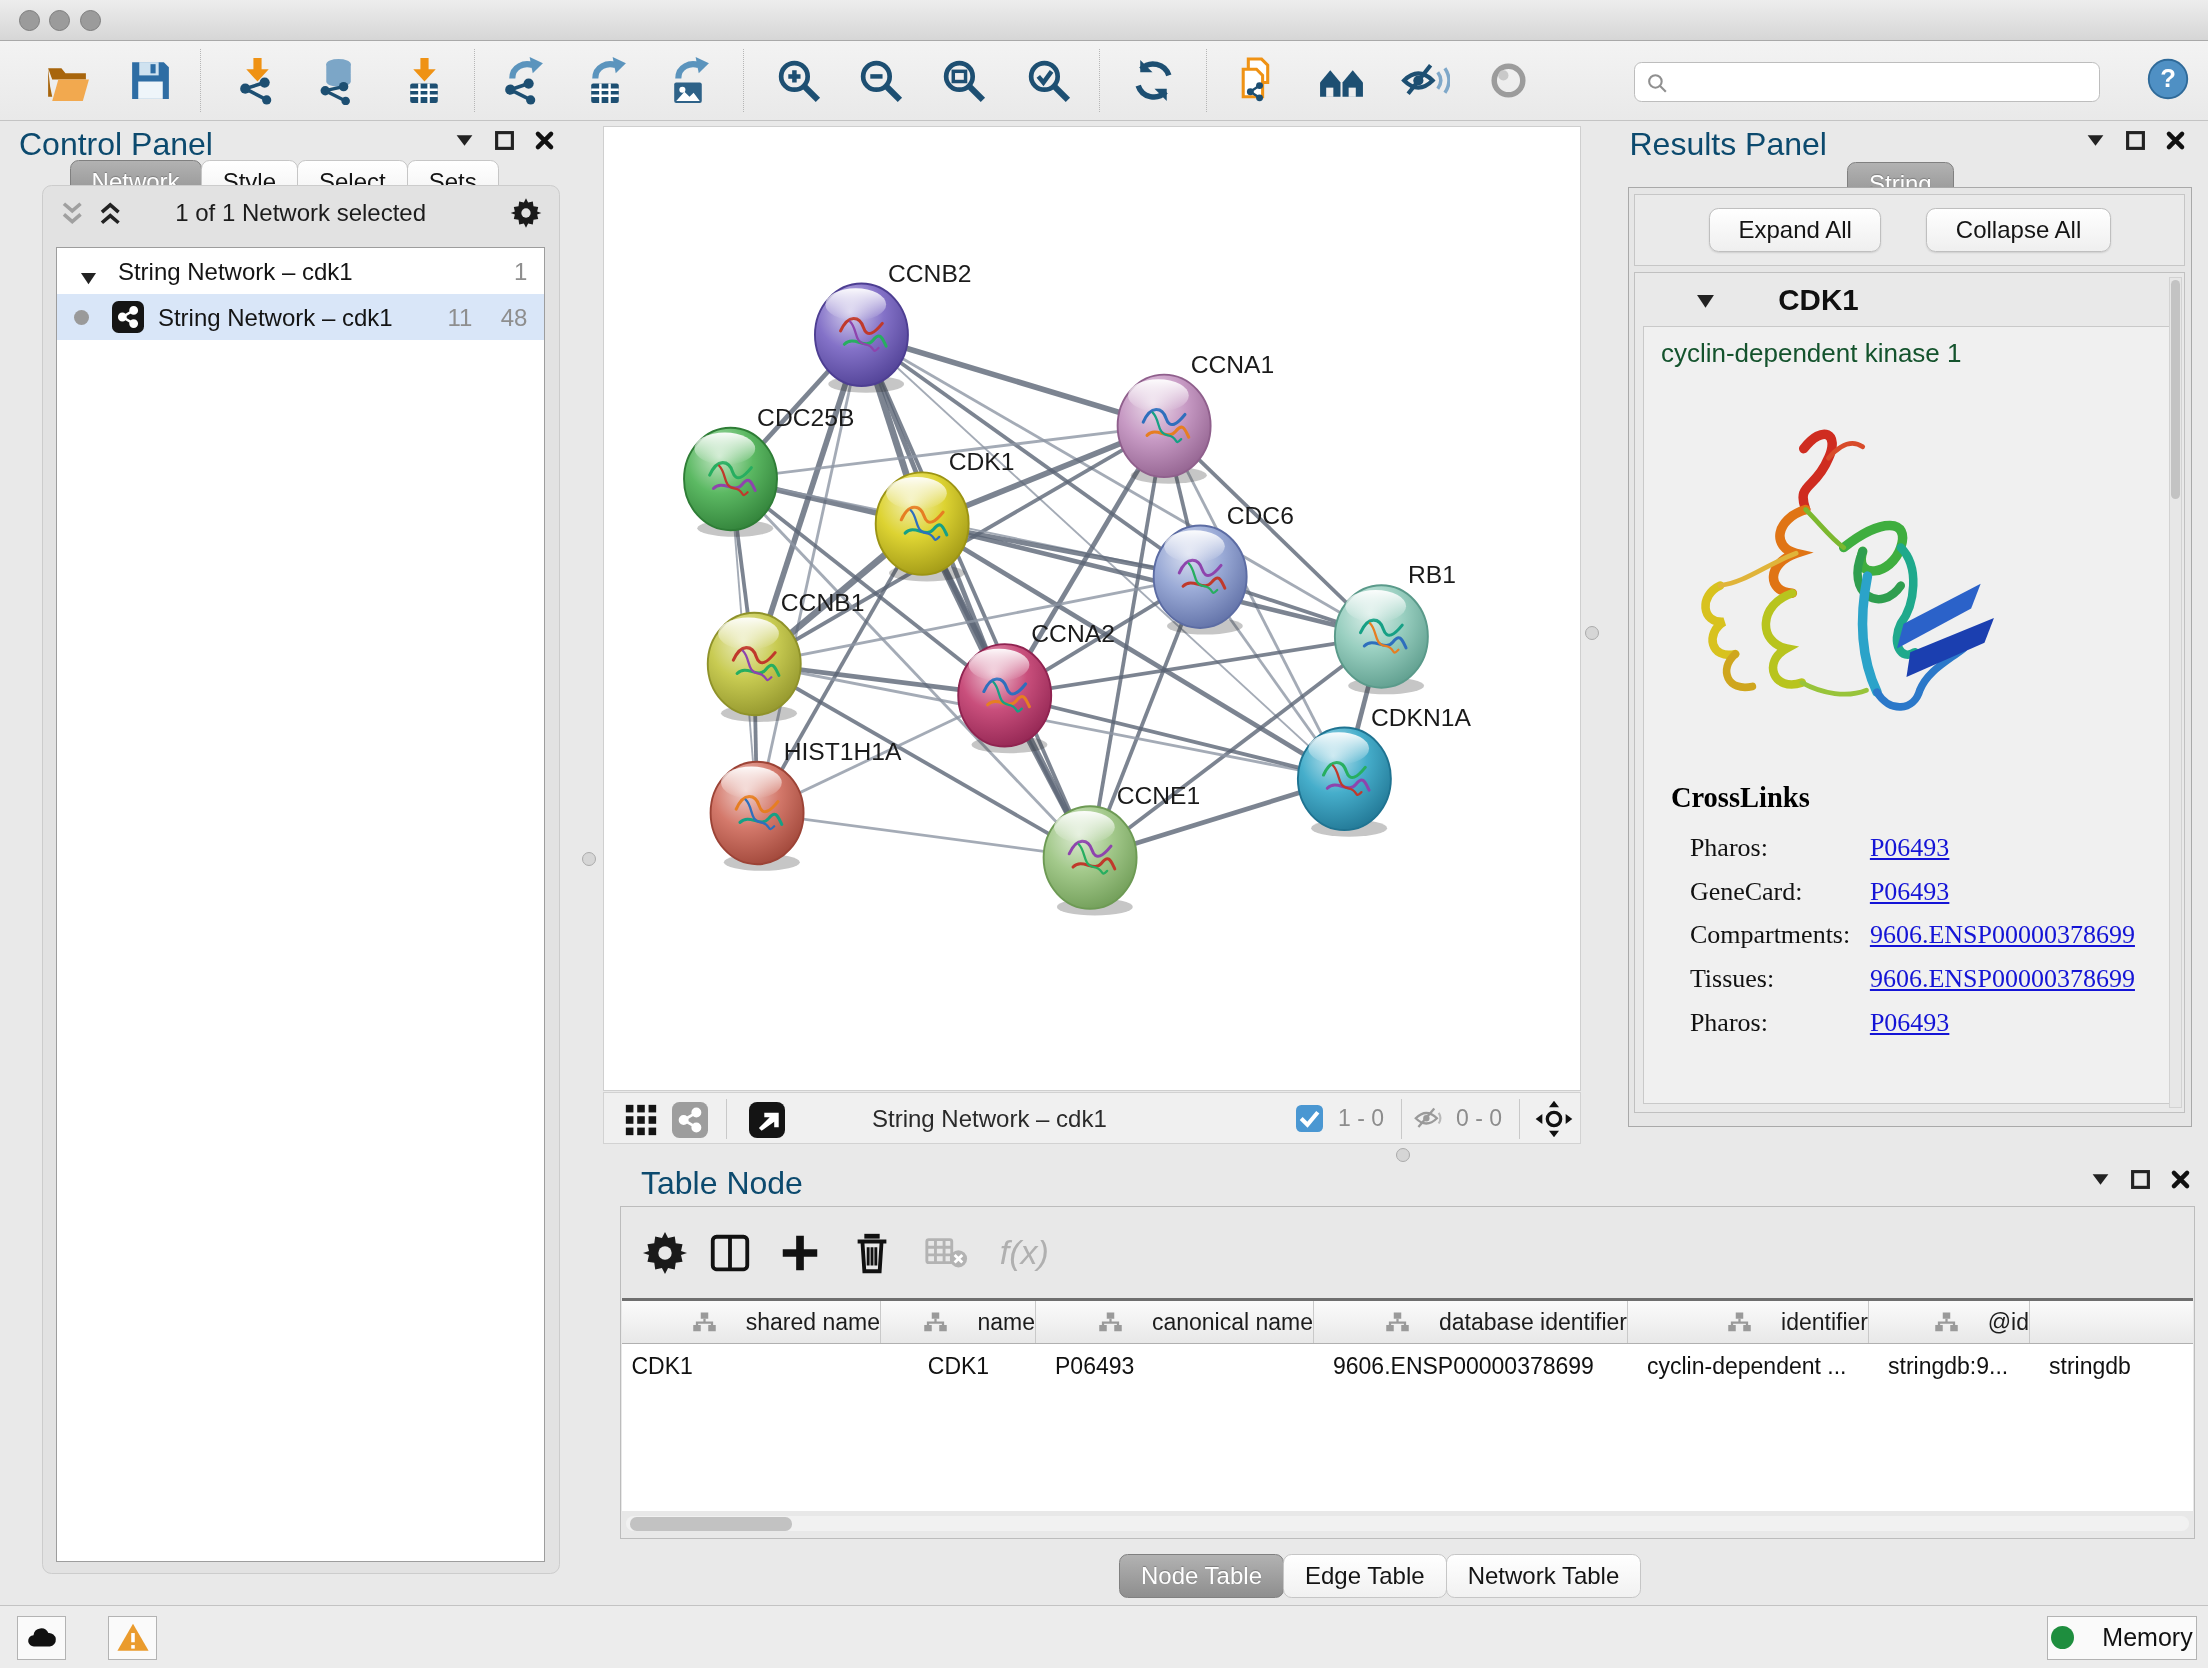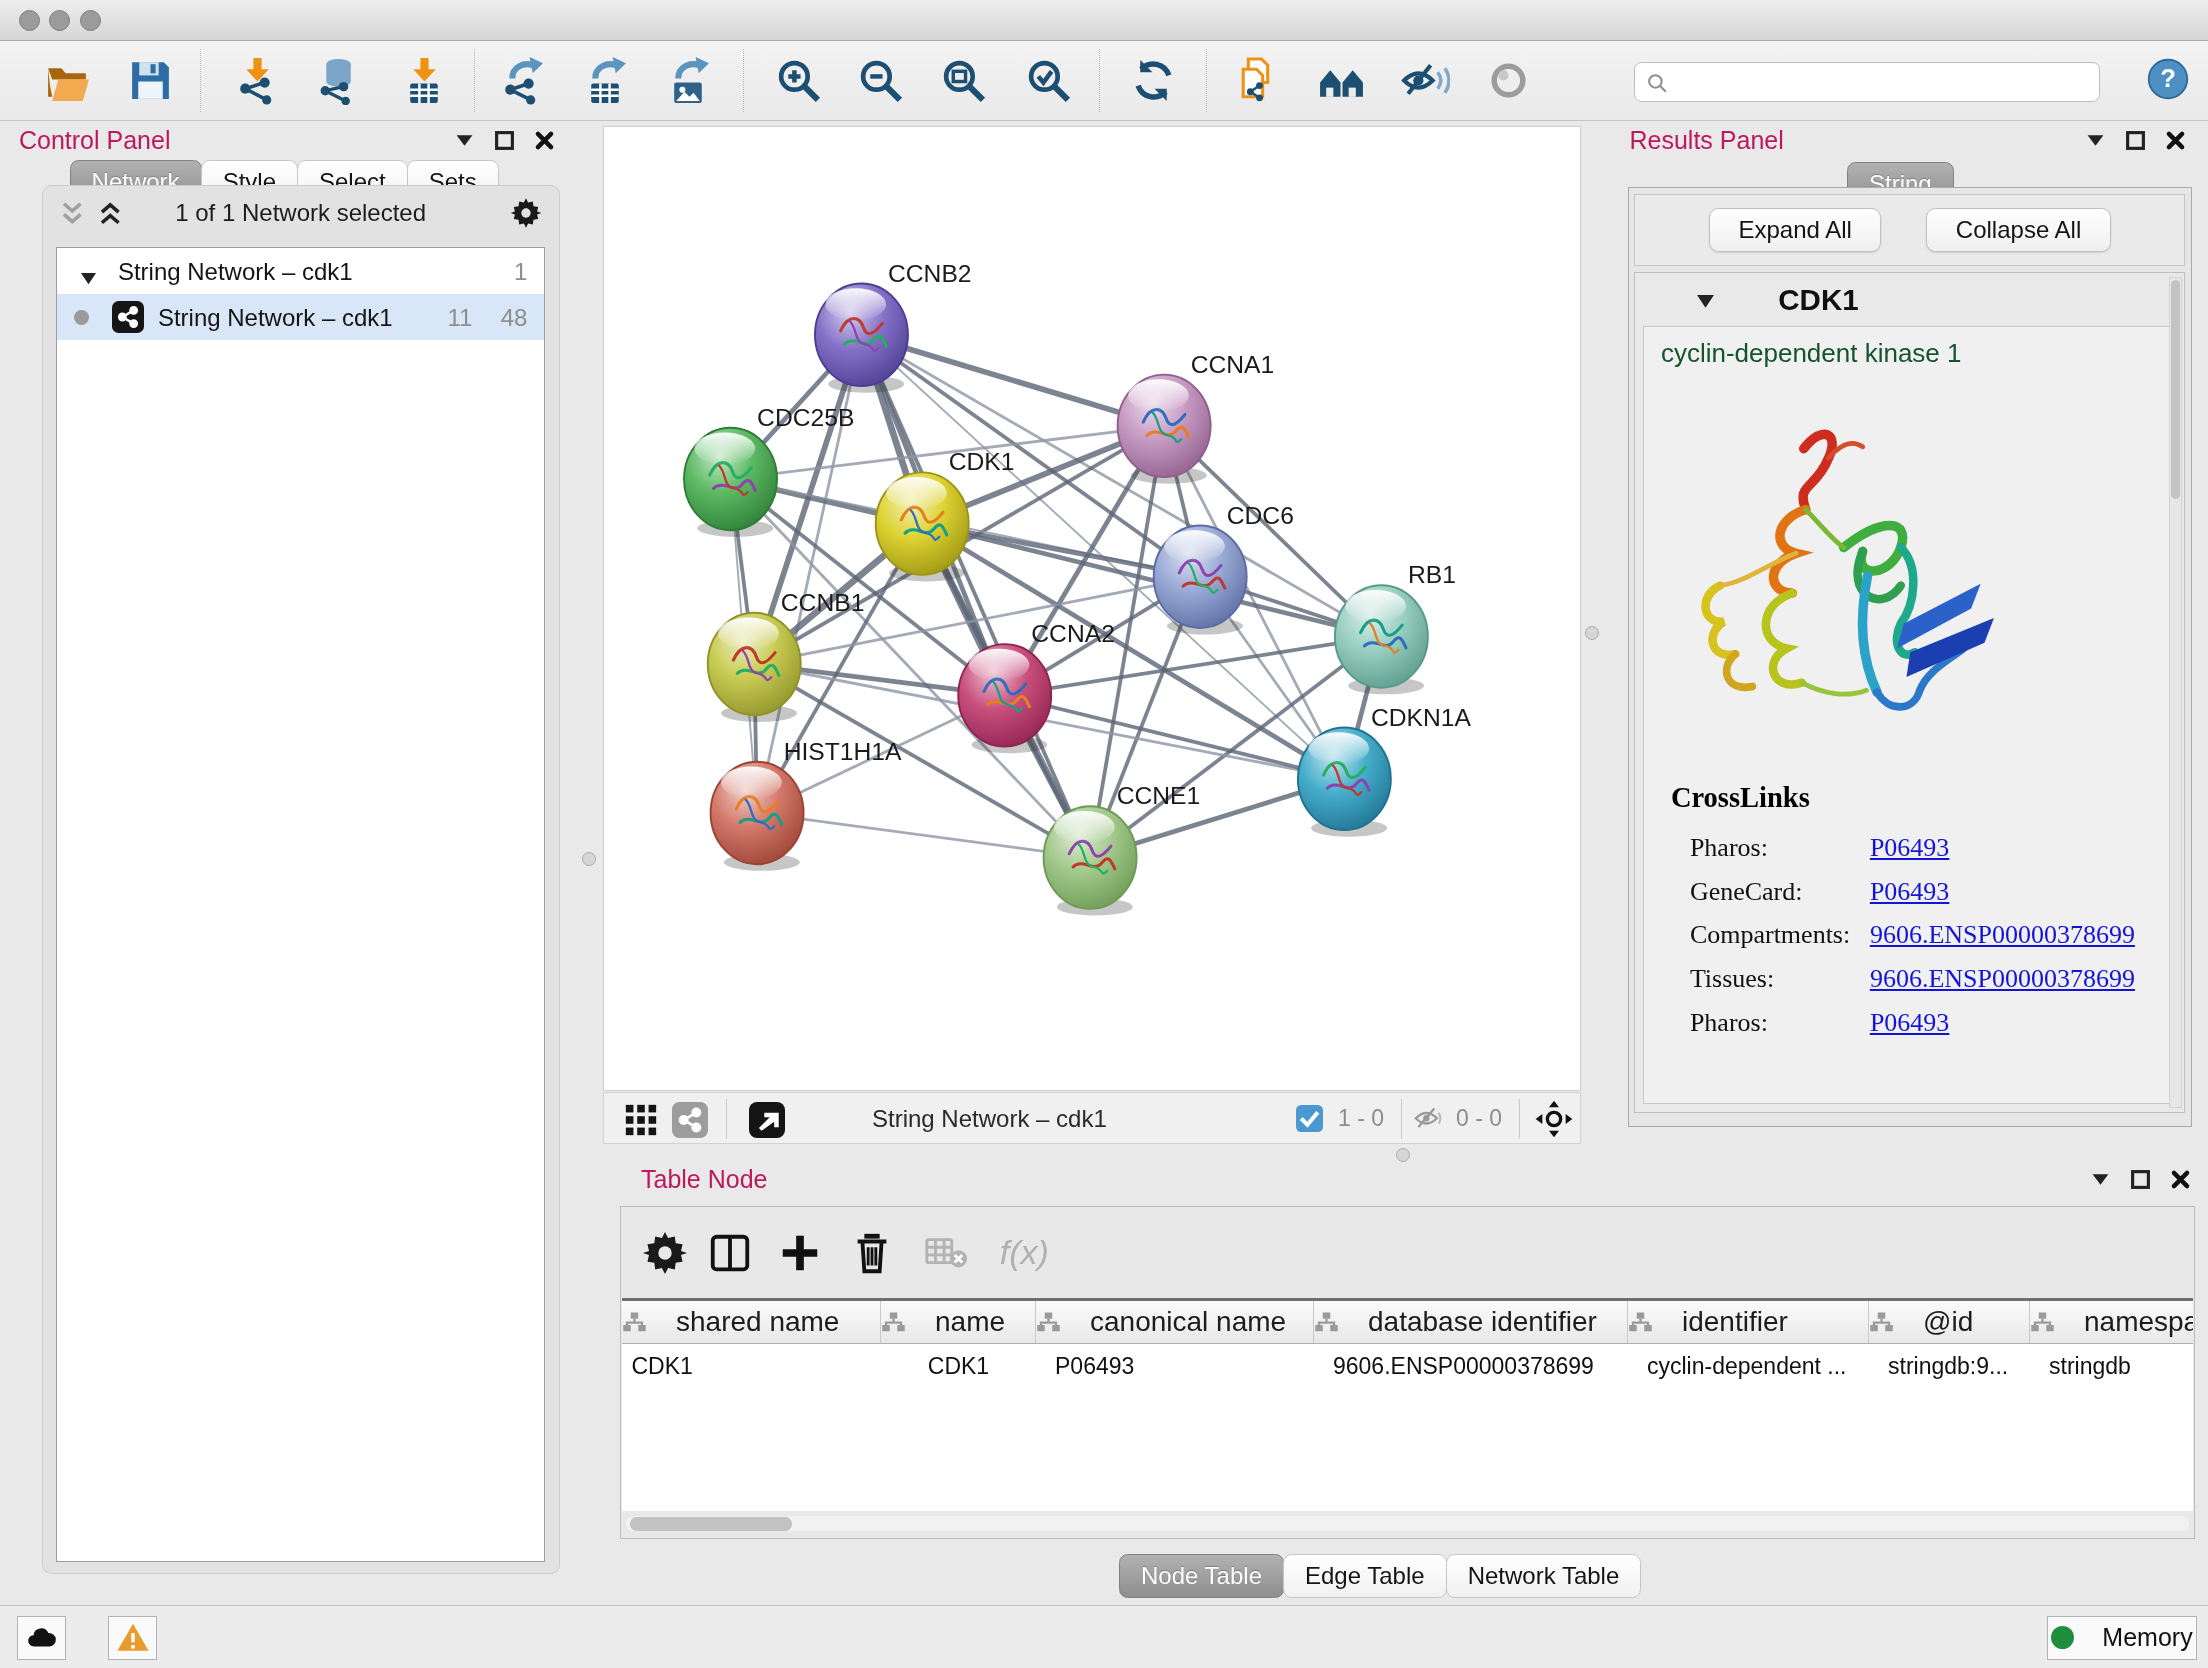--- a/index.html
+++ b/index.html
@@ -24,21 +24,21 @@
     align-items:center;justify-content:center;}
   .tb-item svg{width:49px;height:49px;}
   .tb-sep{position:absolute;top:7.6px;height:63px;width:0;border-left:1.9px dotted #b6b6b6;}
   .tb-search{position:absolute;left:1634px;top:21px;width:466px;height:40px;
     background:#fff;border:1px solid #bdbdbd;border-radius:7.6px;box-sizing:border-box;}
   .tb-search svg{position:absolute;left:9.5px;top:7.6px;width:25px;height:25px;}
   .tb-search input{position:absolute;left:42px;top:2.9px;width:409px;height:30px;border:none;
     outline:none;font-size:23px;font-family:"Liberation Sans",sans-serif;background:transparent;}
   .tb-help{position:absolute;left:2146px;top:16px;width:44px;height:44px;}
   
-  .panel-title{font-size:25px;color:#be185d;}
+  .panel-title{font-size:32px;color:#0c4a6e;}
   .panel-icons{position:absolute;right:7.6px;top:3.8px;display:flex;gap:19px;align-items:center;}
   .panel-icons .pi{width:21px;height:21px;display:flex;align-items:center;justify-content:center;}
   .tab{height:44px;border:1px solid #c6c6c6;background:linear-gradient(#ffffff,#f1f1f1);
     color:#141414;font-size:24px;display:flex;align-items:center;justify-content:center;
     border-radius:8.6px;margin-left:-1px;box-sizing:border-box;padding:0 21px;}
   .tab.sel{background:linear-gradient(#b2b2b2,#8e8e8e);color:#fff;border-color:#808080;
     text-shadow:0 -1px 1px rgba(0,0,0,.25);}
   
   .cp{position:absolute;left:7.6px;top:126px;width:555px;height:1454px;}
   .cp-head{position:absolute;left:0;top:0;right:0;height:32px;}
@@ -103,22 +103,22 @@
   .tp-head{position:absolute;left:620px;top:1165px;width:1579px;height:34px;}
   .tp-head .panel-title{position:absolute;left:21px;top:0;}
   .tp-container{position:absolute;left:620px;top:1206px;width:1575px;height:333px;
     background:#e8e8e8;border:1px solid #bcbcbc;box-sizing:border-box;}
   .tp-toolbar{position:absolute;left:0;top:0;right:0;height:89px;}
   .tp-tool{position:absolute;top:23px;width:46px;height:46px;}
   .tbl{position:absolute;left:1px;right:1px;top:91px;height:213px;background:#fff;overflow:hidden;}
   .tbl-header{position:absolute;left:0;top:0;height:46px;display:flex;
     border-top:3.8px solid #6e6e6e;background:linear-gradient(#fbfbfb,#e8e8e8);
     border-bottom:1px solid #b0b0b0;box-sizing:border-box;}
-  .th{display:flex;align-items:center;justify-content:flex-start;gap:29px;border-right:1px solid #c9c9c9;
-    font-size:28px;color:#1c1c1c;box-sizing:border-box;overflow:hidden;white-space:nowrap;flex:none;}
+  .th{display:flex;align-items:center;justify-content:flex-end;gap:29px;border-right:1px solid #c9c9c9;
+    font-size:23px;color:#1c1c1c;box-sizing:border-box;overflow:hidden;white-space:nowrap;flex:none;}
   .th svg{width:25px;height:25px;flex:none;}
   .tbl-row{position:absolute;left:0;top:46px;height:44px;display:flex;}
   .td{font-size:23px;color:#111;display:flex;align-items:center;box-sizing:border-box;
     overflow:hidden;white-space:nowrap;flex:none;padding-left:19px;}
   .td.c0{padding-left:9.5px;} .td.c1{justify-content:center;padding-left:0;}
   .hscroll{position:absolute;left:4.8px;right:4.8px;bottom:6.7px;height:15px;background:#f1f1f1;border-radius:7.6px;}
   .hthumb{position:absolute;left:3.8px;top:1px;width:162px;height:13.3px;border-radius:6.7px;background:#c2c2c2;}
   .tp-tabs{position:absolute;left:1120px;top:1554px;display:flex;}
   
   .statusbar{position:absolute;left:0;top:1605px;width:2208px;height:63px;background:#ececec;

